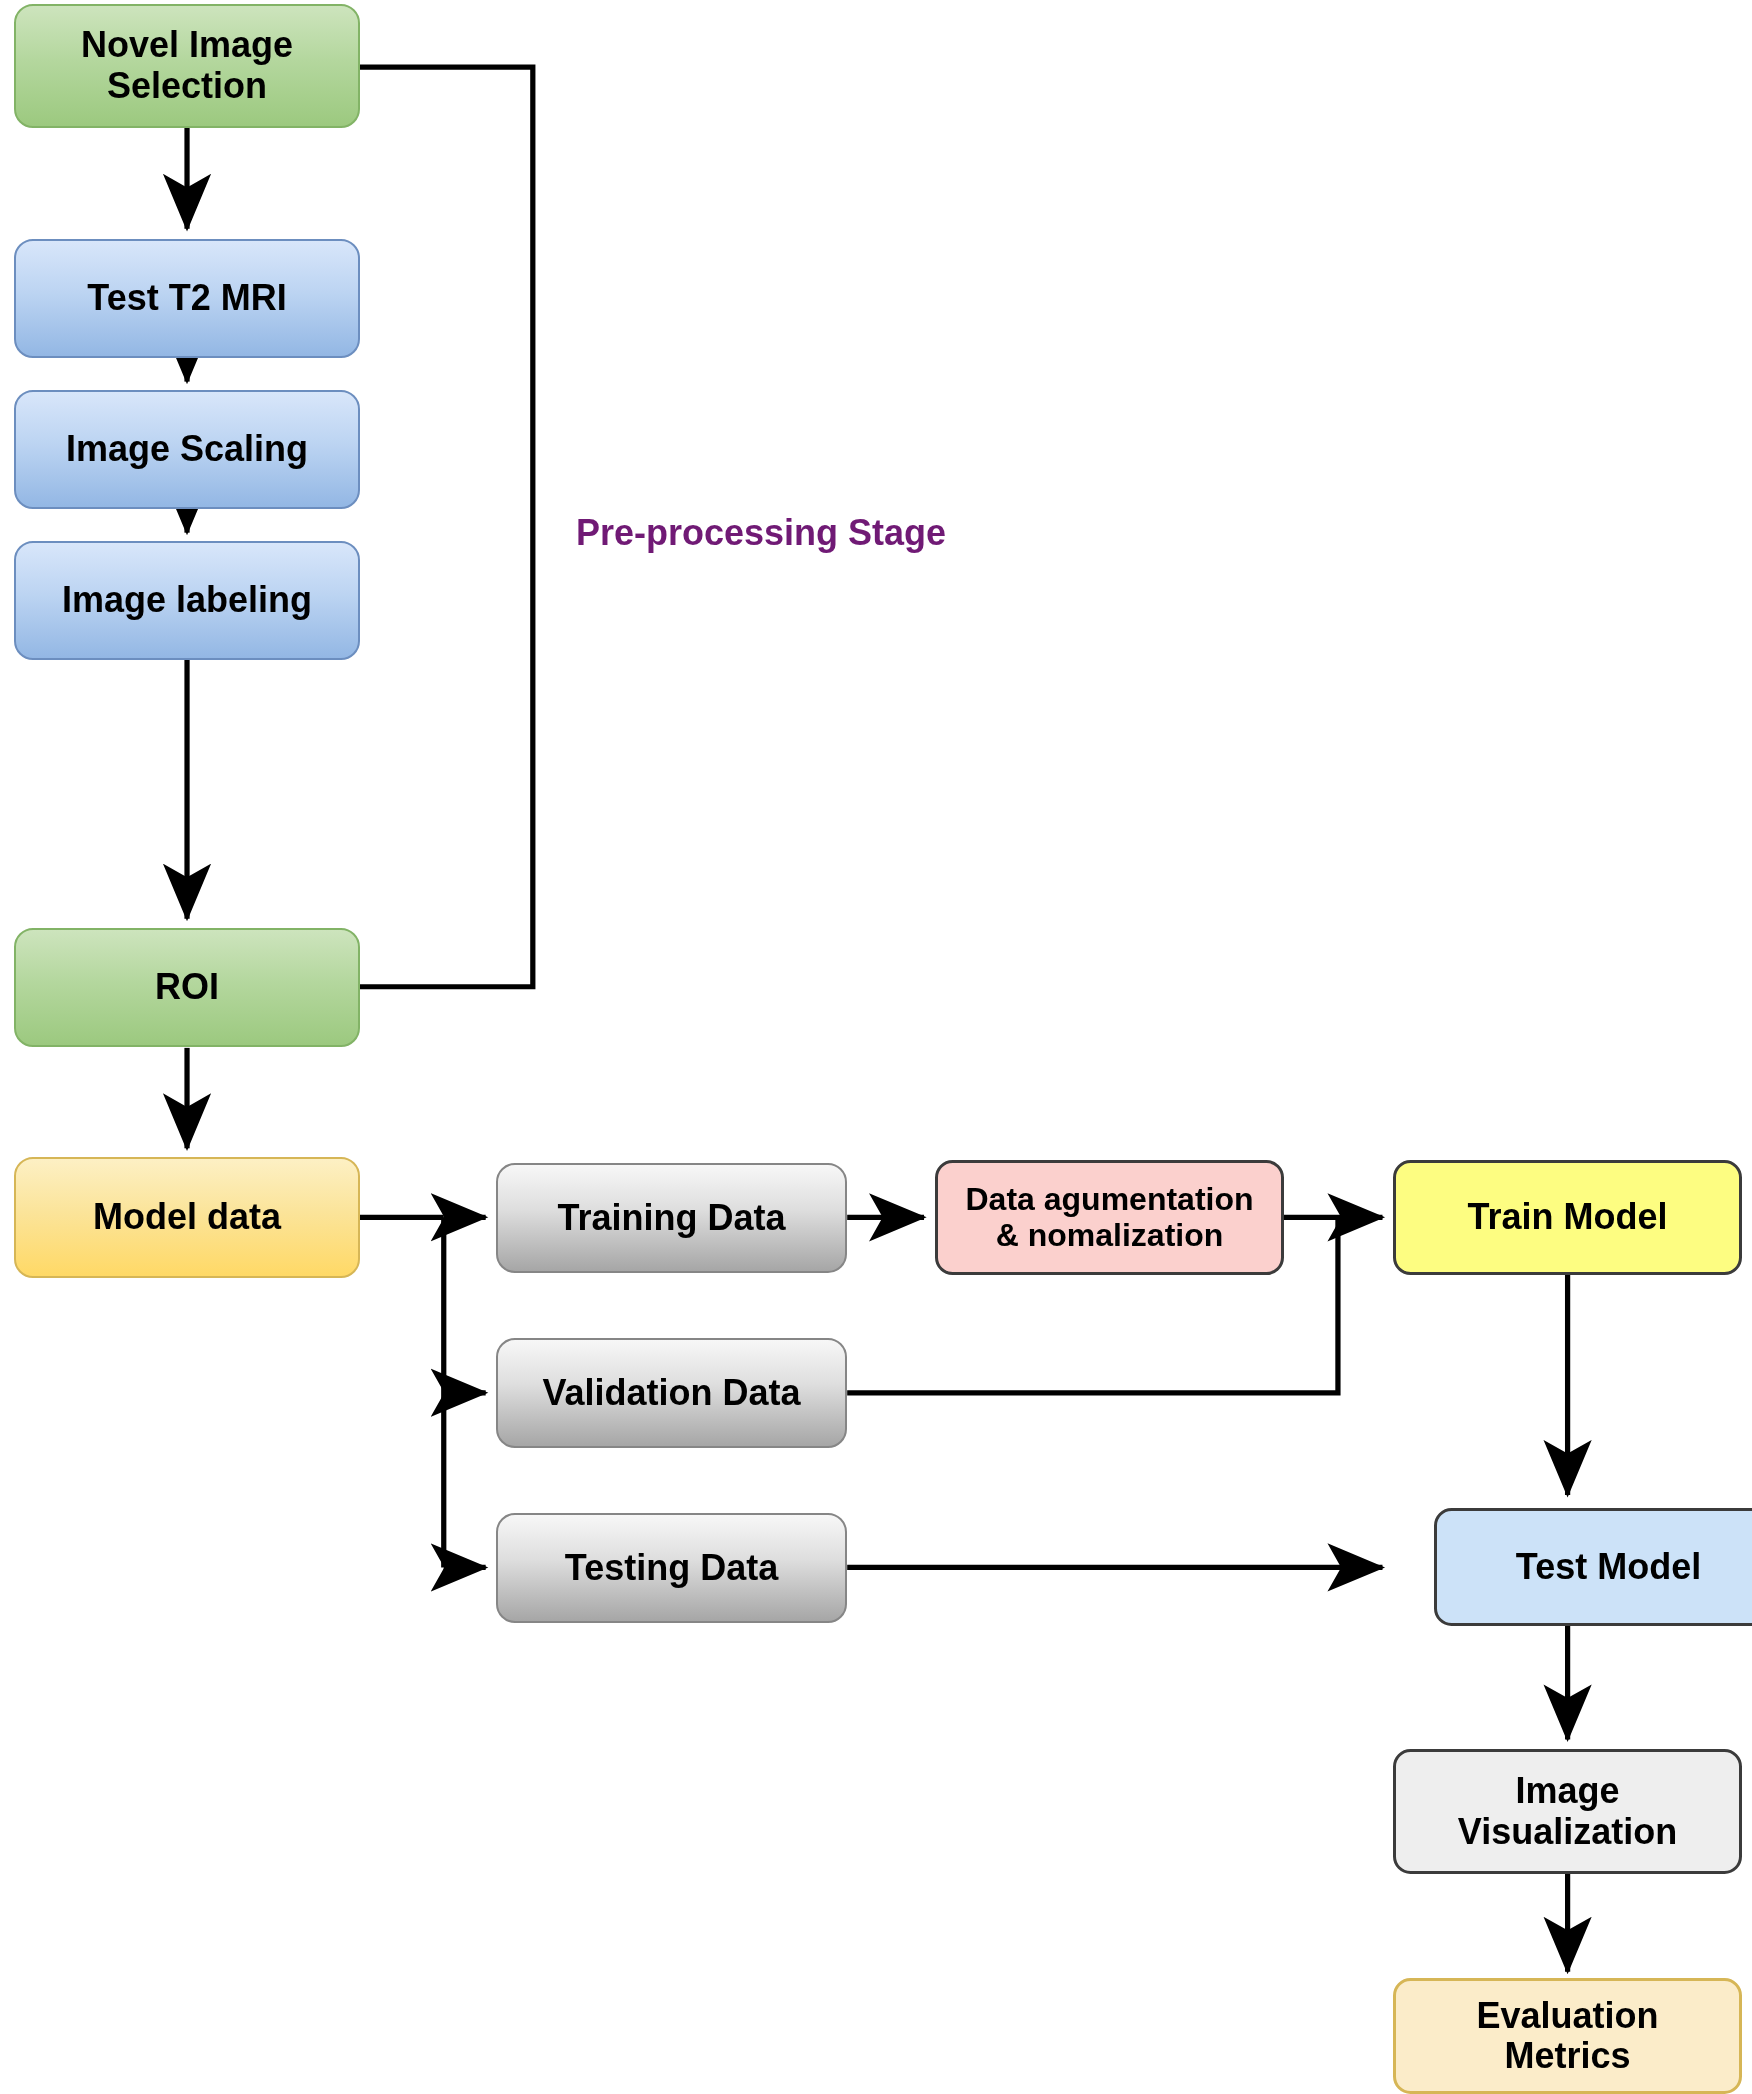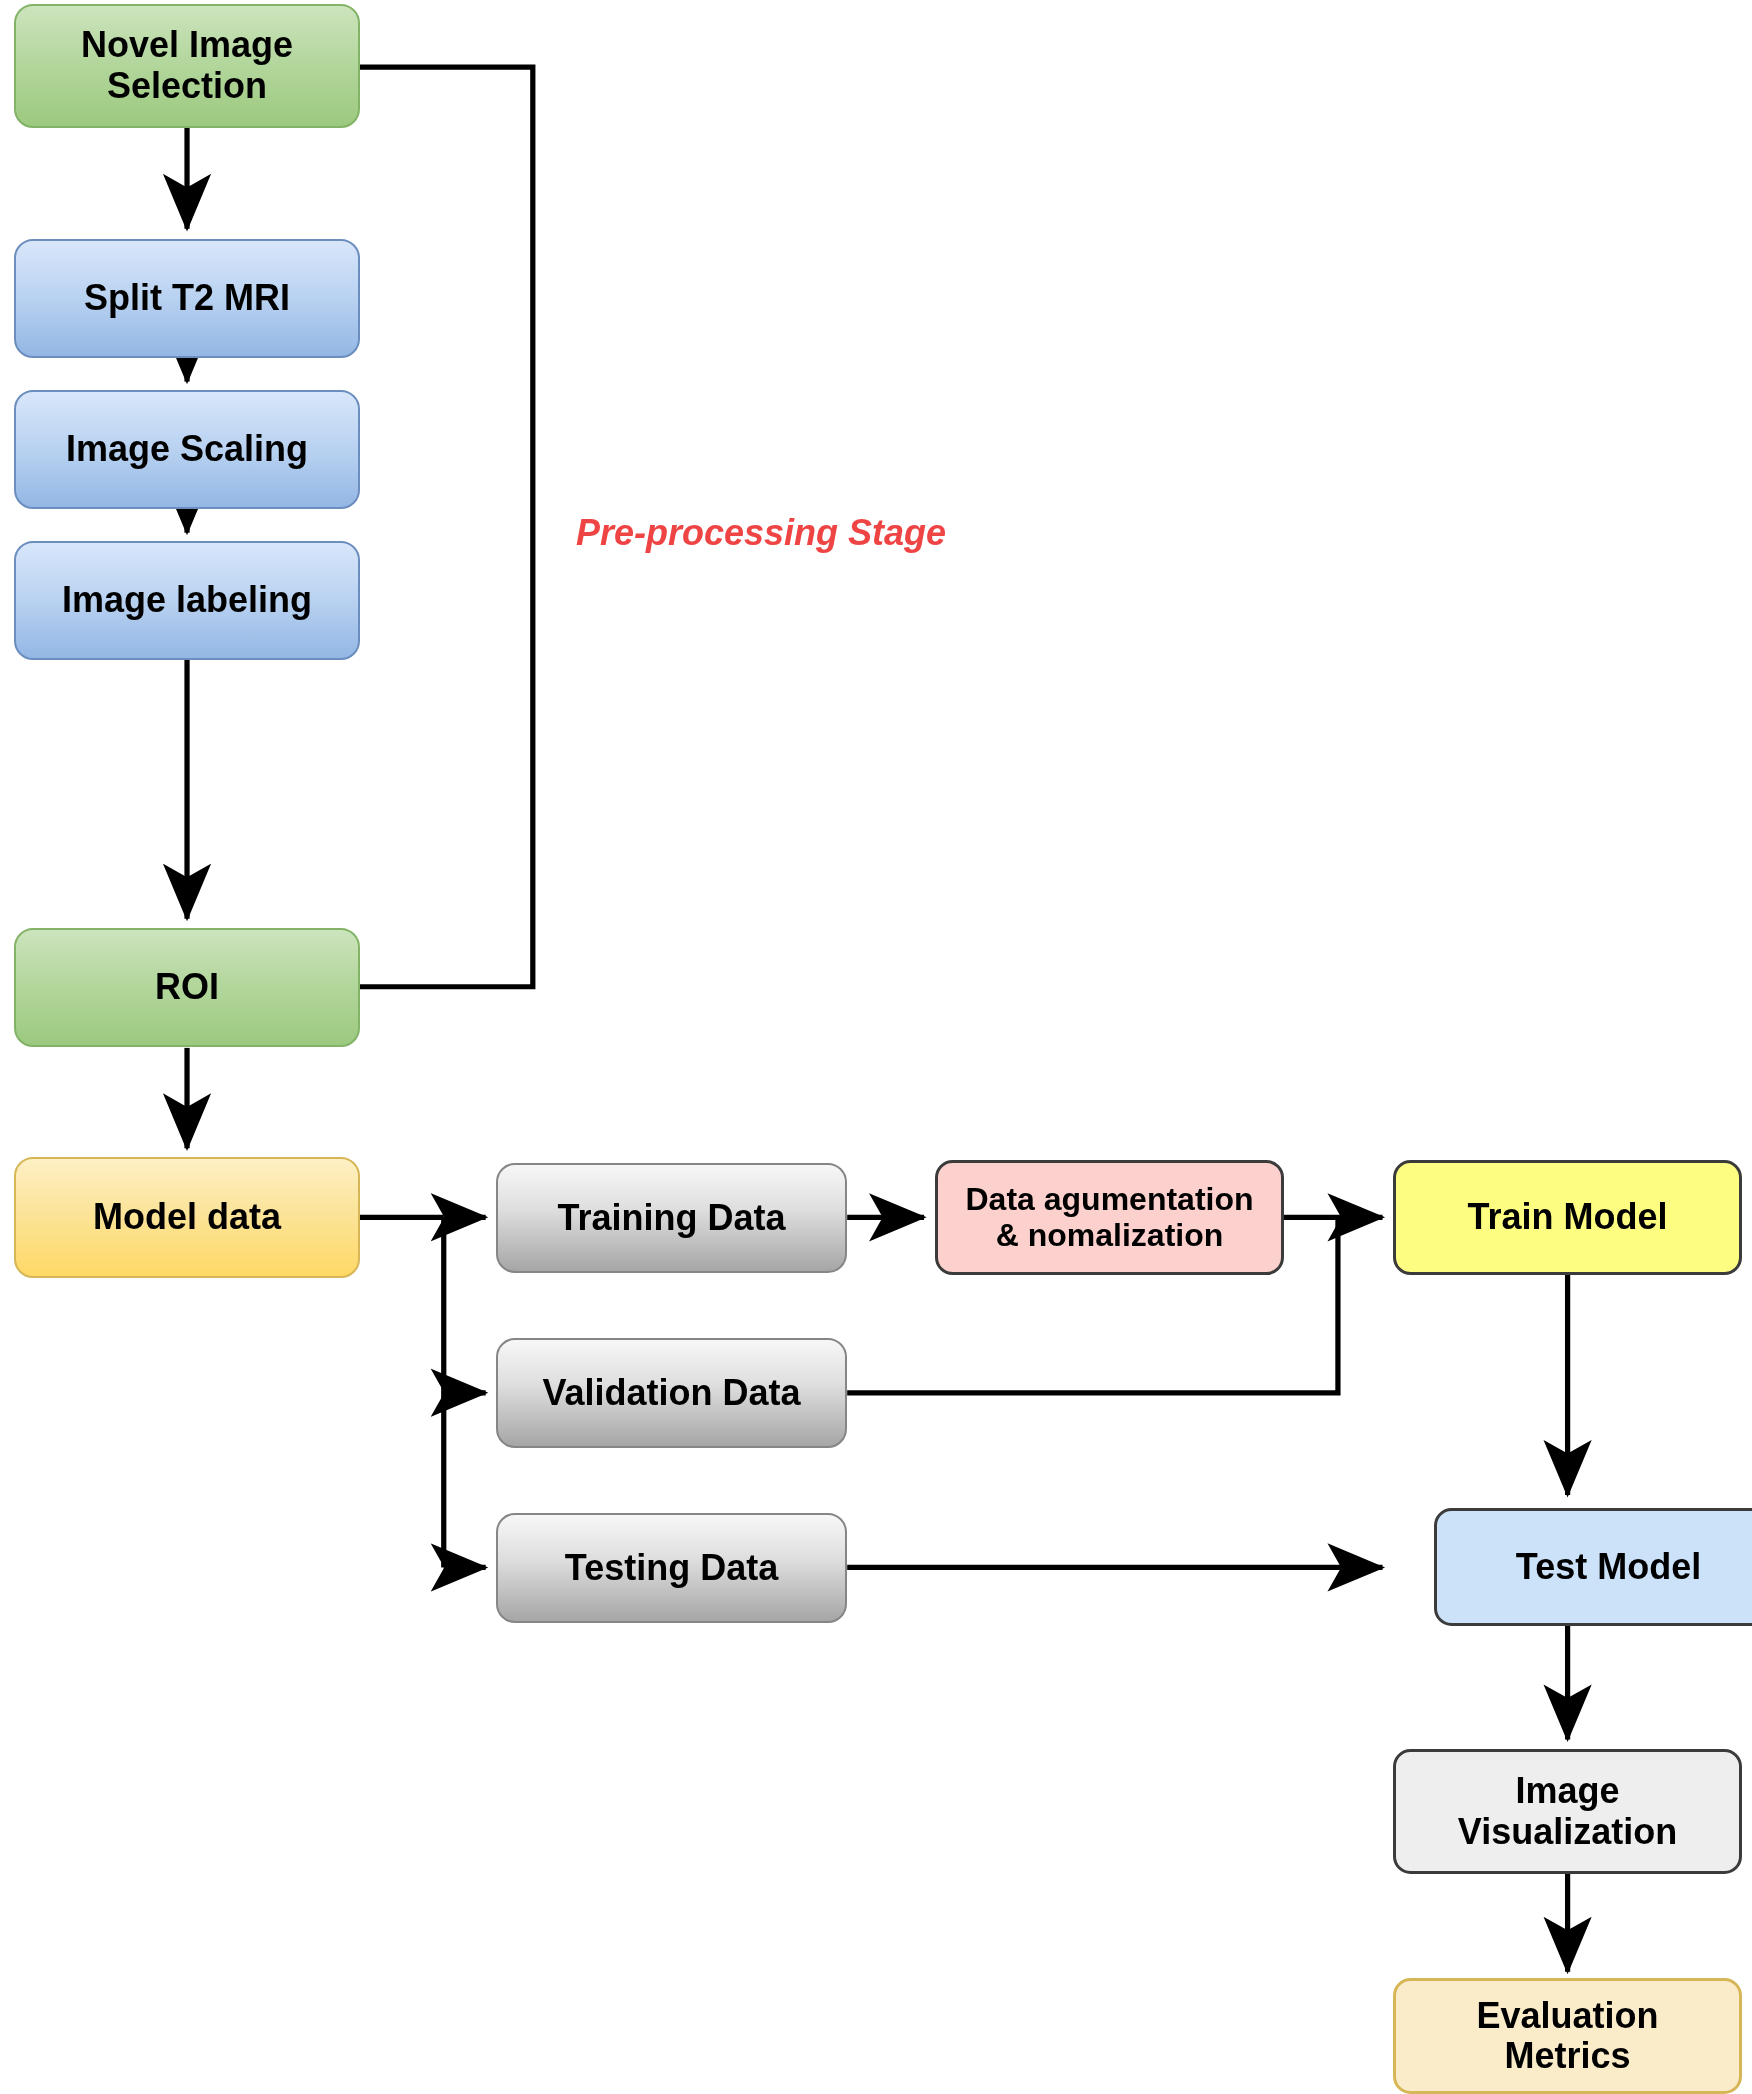--- a/index.html
+++ b/index.html
@@ -82,24 +82,23 @@
     border: 3.5px solid #3b3b3b;
   }
   .n-cream {
     background: #fbecc9;
     border: 3.5px solid #d6b656;
   }
 
   .stage-label {
     position: absolute;
     font-weight: bold;
-    color: #ef4444;
+    color: #701a75;
     white-space: nowrap;
     z-index: 3;
-    font-style: italic;
   }
 </style>
 </head>
 <body>
 
 <div id="canvas">
 
   <svg id="edges" viewBox="0 0 2006 2398" xmlns="http://www.w3.org/2000/svg">
     <defs>
       <marker id="ah" markerWidth="13" markerHeight="13" refX="10.5" refY="5" orient="auto" markerUnits="strokeWidth">
@@ -144,21 +143,21 @@
       <path d="M1795,2145 L1795,2258" marker-end="url(#ah)"></path>
     </g>
   </svg>
 
   <div class="node n-green" style="left:14px; top:3.5px; width:346px; height:124px; font-size:36px;">
     <span class="lbl">Novel Image
 Selection</span>
   </div>
 
   <div class="node n-blue" style="left:14px; top:239px; width:346px; height:119px; font-size:36px;">
-    <span class="lbl">Split T2 MRI</span>
+    <span class="lbl">Test T2 MRI</span>
   </div>
 
   <div class="node n-blue" style="left:14px; top:390px; width:346px; height:119px; font-size:36px;">
     <span class="lbl">Image Scaling</span>
   </div>
 
   <div class="node n-blue" style="left:14px; top:541px; width:346px; height:119px; font-size:36px;">
     <span class="lbl">Image labeling</span>
   </div>
 

